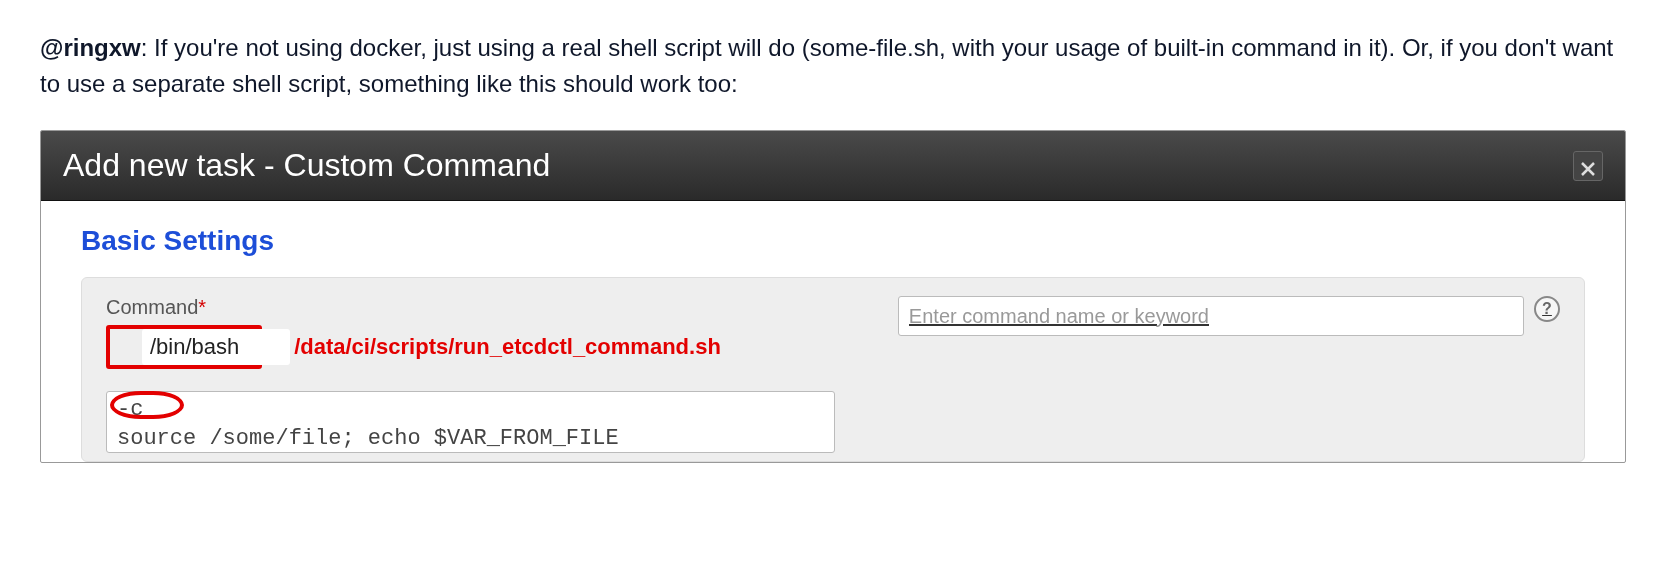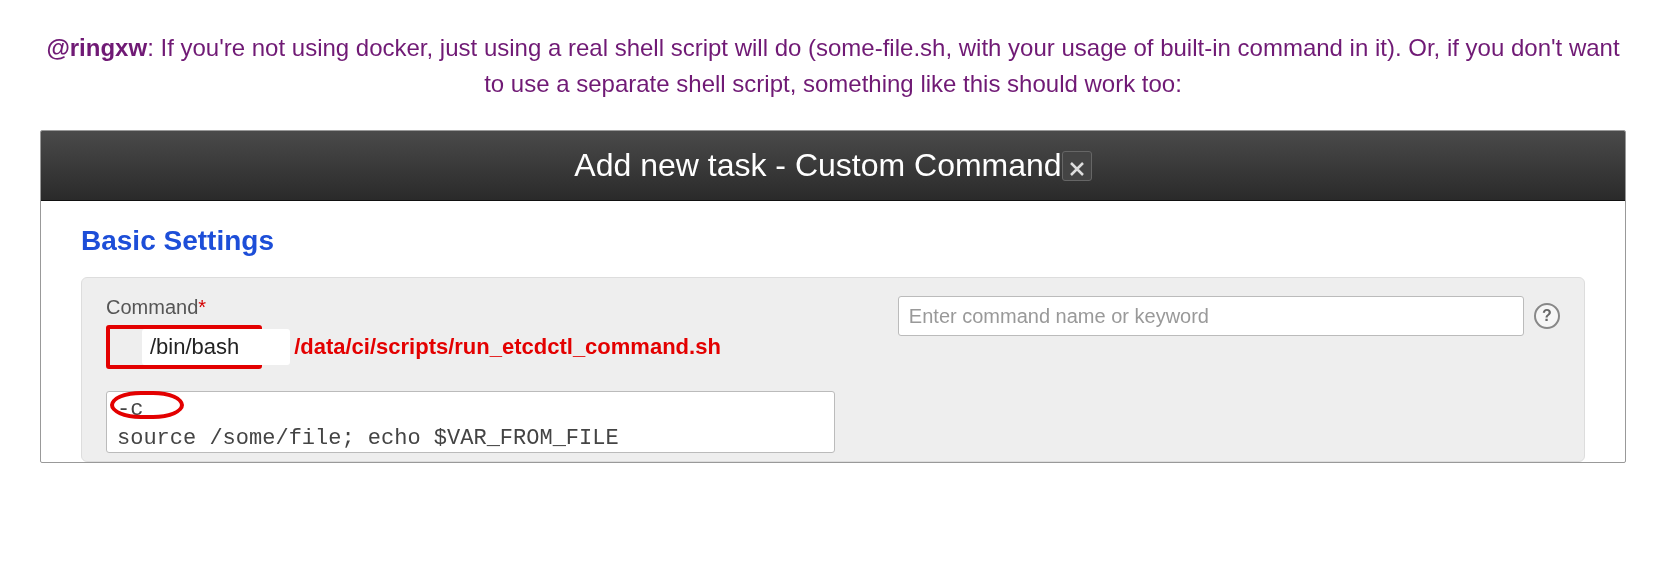--- a/index.html
+++ b/index.html
@@ -5,40 +5,39 @@
     * { box-sizing: border-box; margin: 0; padding: 0; }
     body {
       font-family: -apple-system, BlinkMacSystemFont, "Segoe UI", Helvetica, Arial, sans-serif;
       background: #fff;
       padding: 30px 40px;
       color: #333;
     }
     .comment-text {
       font-size: 24px;
       line-height: 1.5;
-      color: #701a75;
+      color: #0f172a;
       margin-bottom: 28px;
-      text-align: center;
     }
     .comment-text .mention { font-weight: 700; }
     .dialog {
       border: 1px solid #999;
       border-radius: 2px;
       overflow: hidden;
       background: #fff;
     }
     .dialog-header {
       background: linear-gradient(#4a4a4a, #2a2a2a);
       color: #fff;
       padding: 16px 22px;
       font-size: 32px;
       font-weight: 400;
       display: flex;
       align-items: center;
-      justify-content: center;
+      justify-content: space-between;
       border-bottom: 1px solid #111;
     }
     .close-btn {
       width: 30px;
       height: 30px;
       background: #444;
       border: 1px solid #666;
       border-radius: 3px;
       display: flex;
       align-items: center;
@@ -137,22 +136,22 @@
       left: 4px;
       top: 0px;
       width: 74px;
       height: 28px;
       border: 4px solid #e30000;
       border-radius: 50% / 60%;
       pointer-events: none;
     }
     .lookup-row {
       display: flex;
-      align-items: center;
       gap: 10px;
+      text-decoration: underline;
     }
     .lookup-row .text-input { flex: 1; }
     .help-icon {
       width: 26px;
       height: 26px;
       border: 2px solid #888;
       border-radius: 50%;
       display: flex;
       align-items: center;
       justify-content: center;

